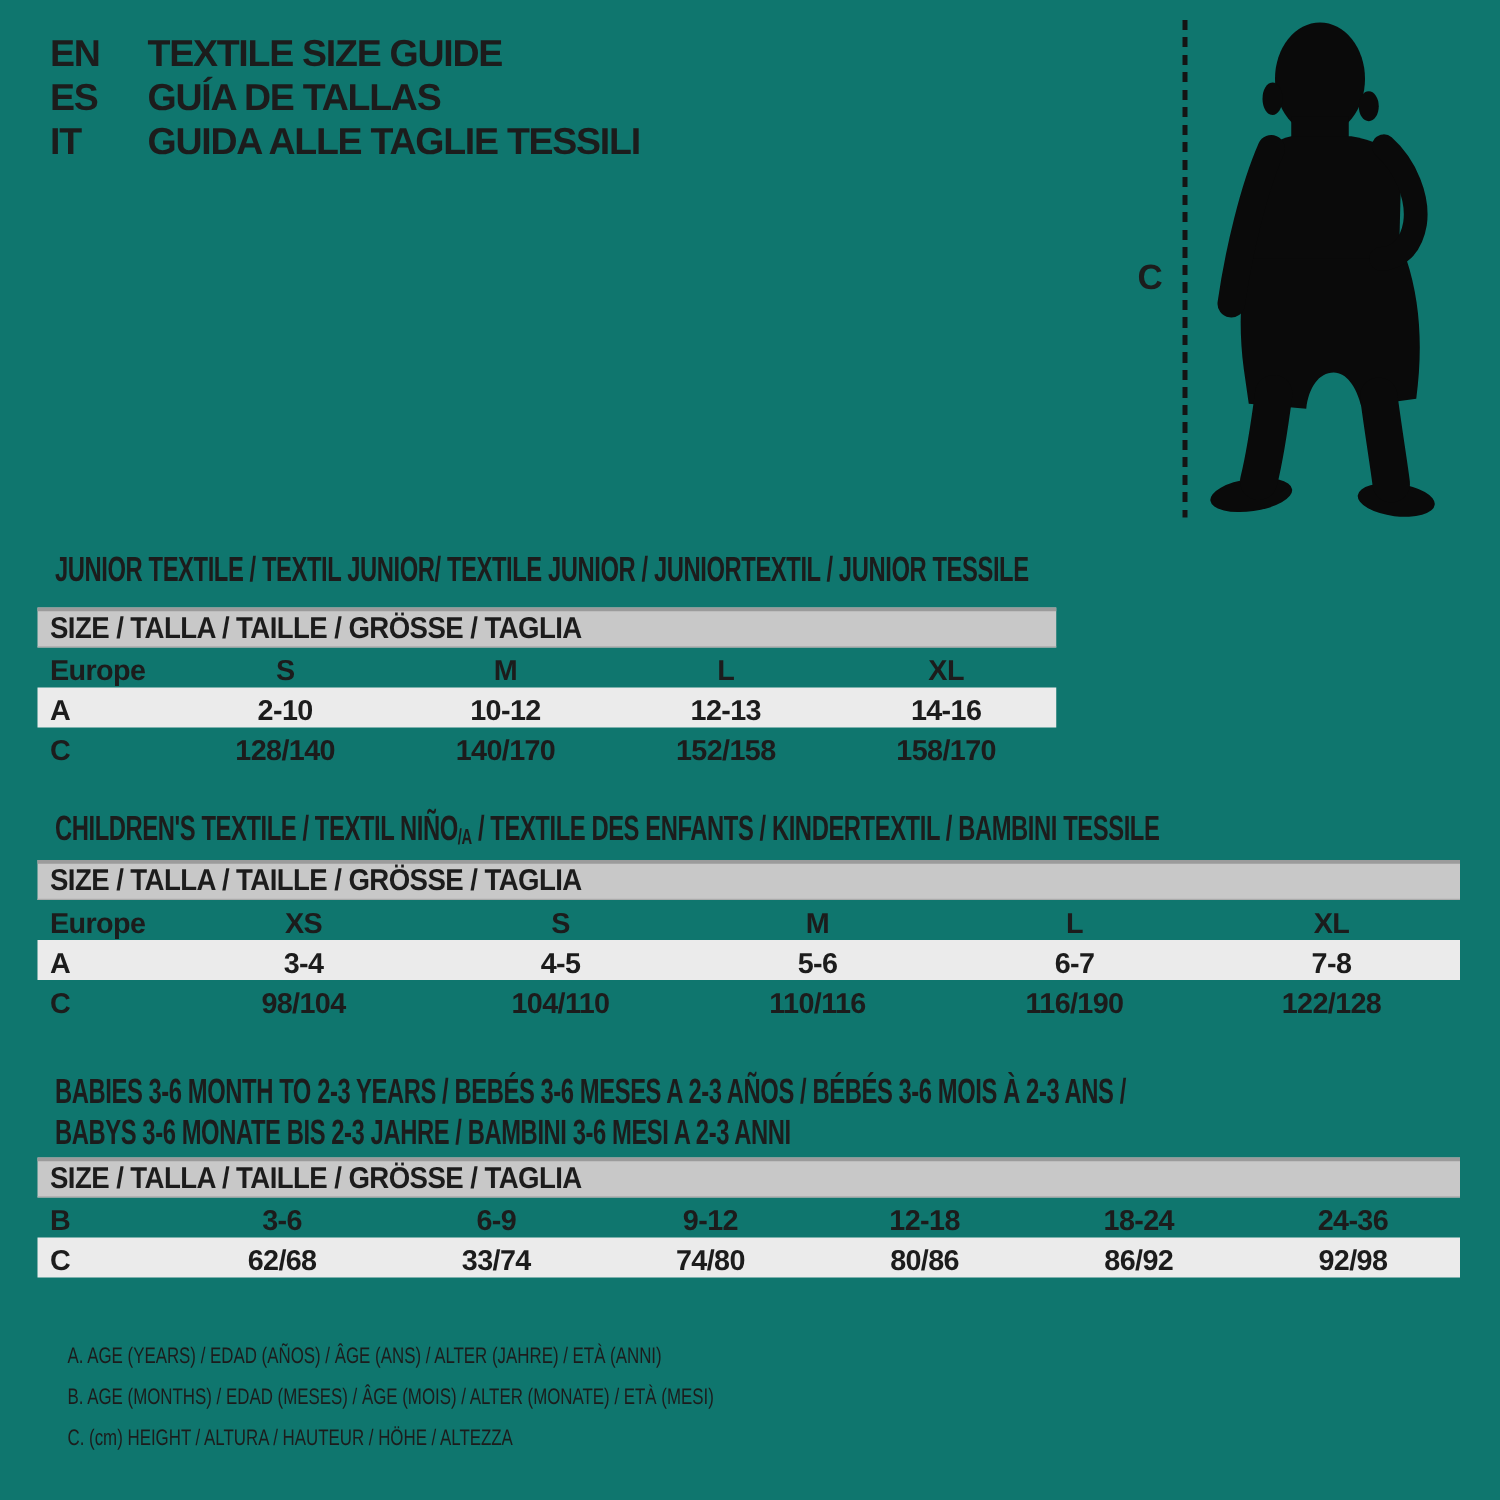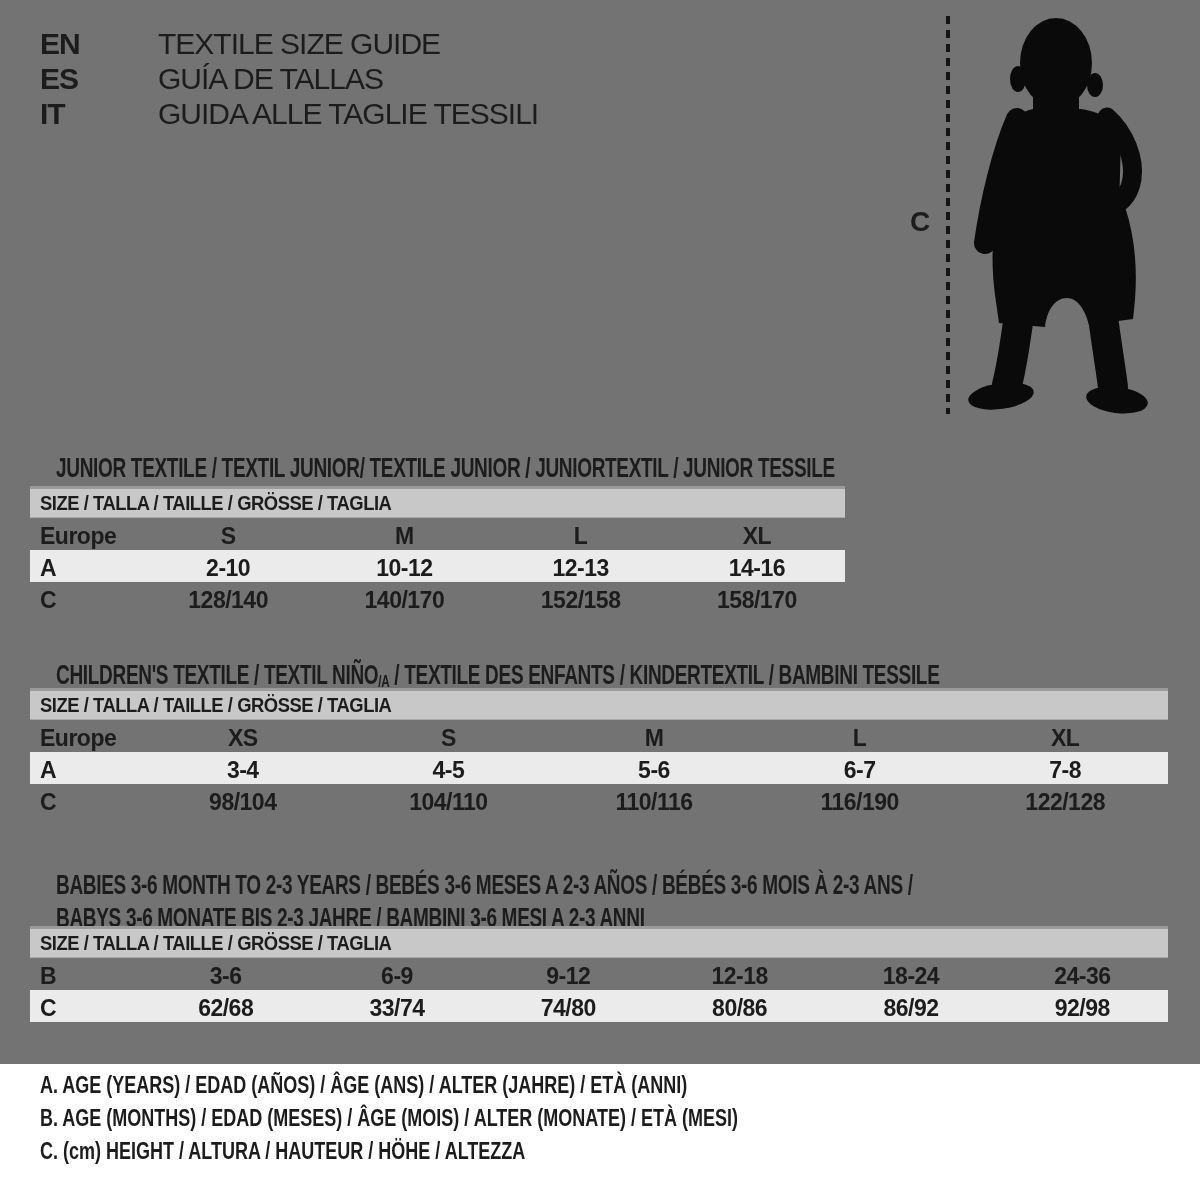--- a/index.html
+++ b/index.html
@@ -1,65 +1,65 @@
 <!DOCTYPE html>
 <html><head>
 <meta charset="utf-8">
 <style>
   html,body{margin:0;padding:0;}
   body{
     width:1200px;height:1200px;background:#ffffff;
     font-family:"Liberation Sans", sans-serif;
     color:#1c1c1c;position:relative;overflow:hidden;
   }
-  .page{position:absolute;left:0;top:0;width:1200px;height:1064px;background:#737373;}
+  .page{position:absolute;left:0;top:0;width:1200px;height:1200px;background:#0f766e;}
 
   
   .sqz{display:inline-block;white-space:nowrap;transform-origin:0 50%;}
   .sqz-title{transform:scaleX(0.68);}
   .sqz-legend{transform:scaleX(0.75);}
   .sqz-head{transform:scaleX(0.92);}
 
   
   .lang-list{position:absolute;left:40px;top:26px;}
   .lang-row{display:flex;height:35px;align-items:center;}
   .lang-code{width:78px;font-weight:bold;font-size:30px;letter-spacing:-1px;}
-  .lang-title{font-weight:normal;font-size:30px;letter-spacing:-1px;white-space:nowrap;margin-left:40px;}
+  .lang-title{font-weight:bold;font-size:30px;letter-spacing:-1px;white-space:nowrap;}
 
   
   .measure-line{
     position:absolute;left:946px;top:16px;width:4px;height:398px;
     background:repeating-linear-gradient(to bottom,#141414 0 8px,transparent 8px 14px);
   }
   .c-label{position:absolute;left:910px;top:206px;font-weight:bold;font-size:28px;}
   .silhouette{position:absolute;left:955px;top:12px;}
 
   
-  .tbl-title{position:absolute;left:40px;margin:16px;font-size:28px;font-weight:bold;
+  .tbl-title{position:absolute;left:40px;margin:4px;font-size:28px;font-weight:bold;
     letter-spacing:-0.5px;white-space:nowrap;line-height:28px;}
   .two-line{line-height:33px;}
   .t-sub{font-size:0.62em;vertical-align:-0.18em;}
 
   
   .size-table{position:absolute;left:30px;}
   .t1{width:815px;}
   .t23{width:1138px;}
   .t-head{
     height:32px;background:#c8c8c8;border-top:3px solid #9b9b9b;border-bottom:1px solid #ababab;
     box-sizing:border-box;display:flex;align-items:center;padding-left:10px;
-    font-weight:bold;font-size:20px;letter-spacing:-0.5px;
+    font-weight:bold;font-size:24px;letter-spacing:-0.5px;
   }
   .t-row{height:32px;display:flex;align-items:flex-end;font-weight:bold;font-size:23px;}
   .t-row.stripe{background:#ebebeb;}
   .t-label{width:110px;padding-left:10px;box-sizing:border-box;letter-spacing:-0.5px;}
   .t-cell{flex:1;text-align:center;letter-spacing:-0.5px;}
 
   
   .legend{position:absolute;left:40px;top:1068px;}
-  .legend-row{height:33px;font-weight:bold;font-size:24px;display:flex;align-items:center;}
+  .legend-row{height:33px;font-weight:normal;font-size:18px;display:flex;align-items:center;margin-left:14px;}
 </style>
 </head>
 <body>
 
 <div class="page">
 
   <div class="lang-list">
     <div class="lang-row">
       <span class="lang-code">EN</span>
       <span class="lang-title">TEXTILE SIZE GUIDE</span>

